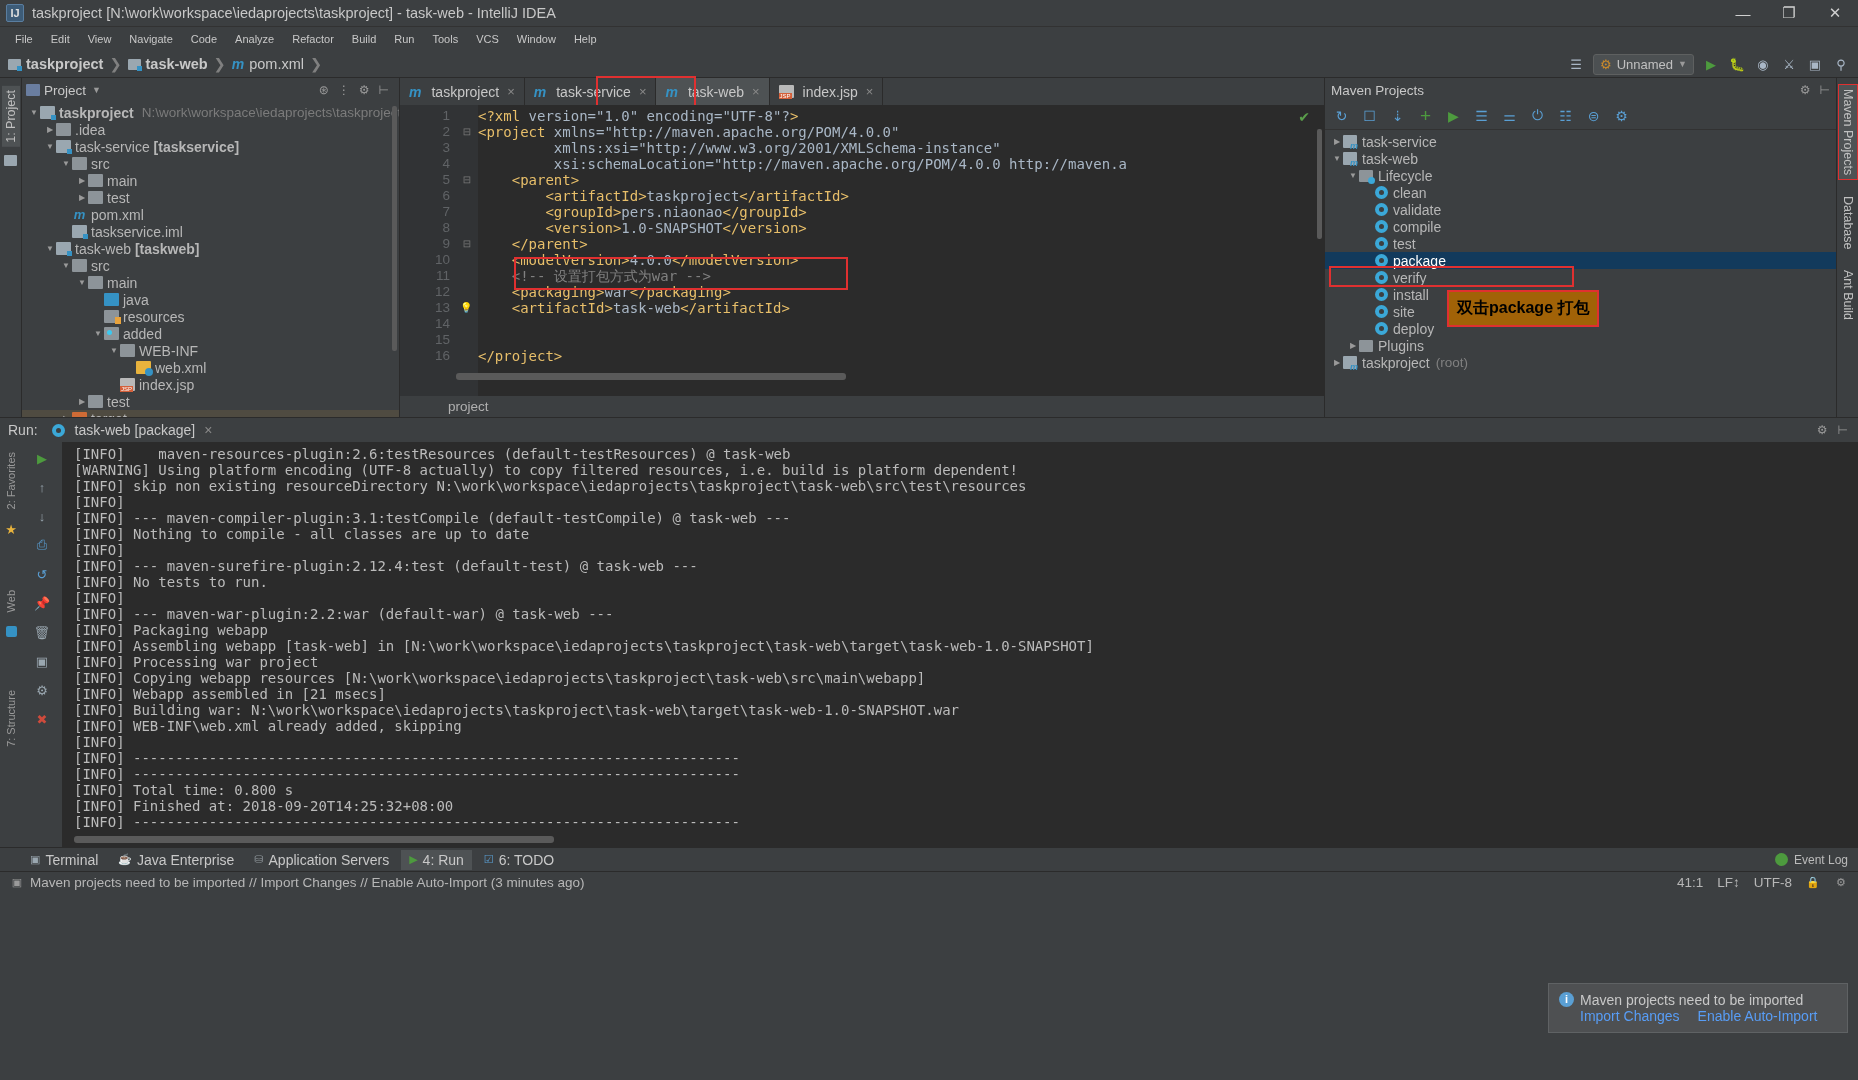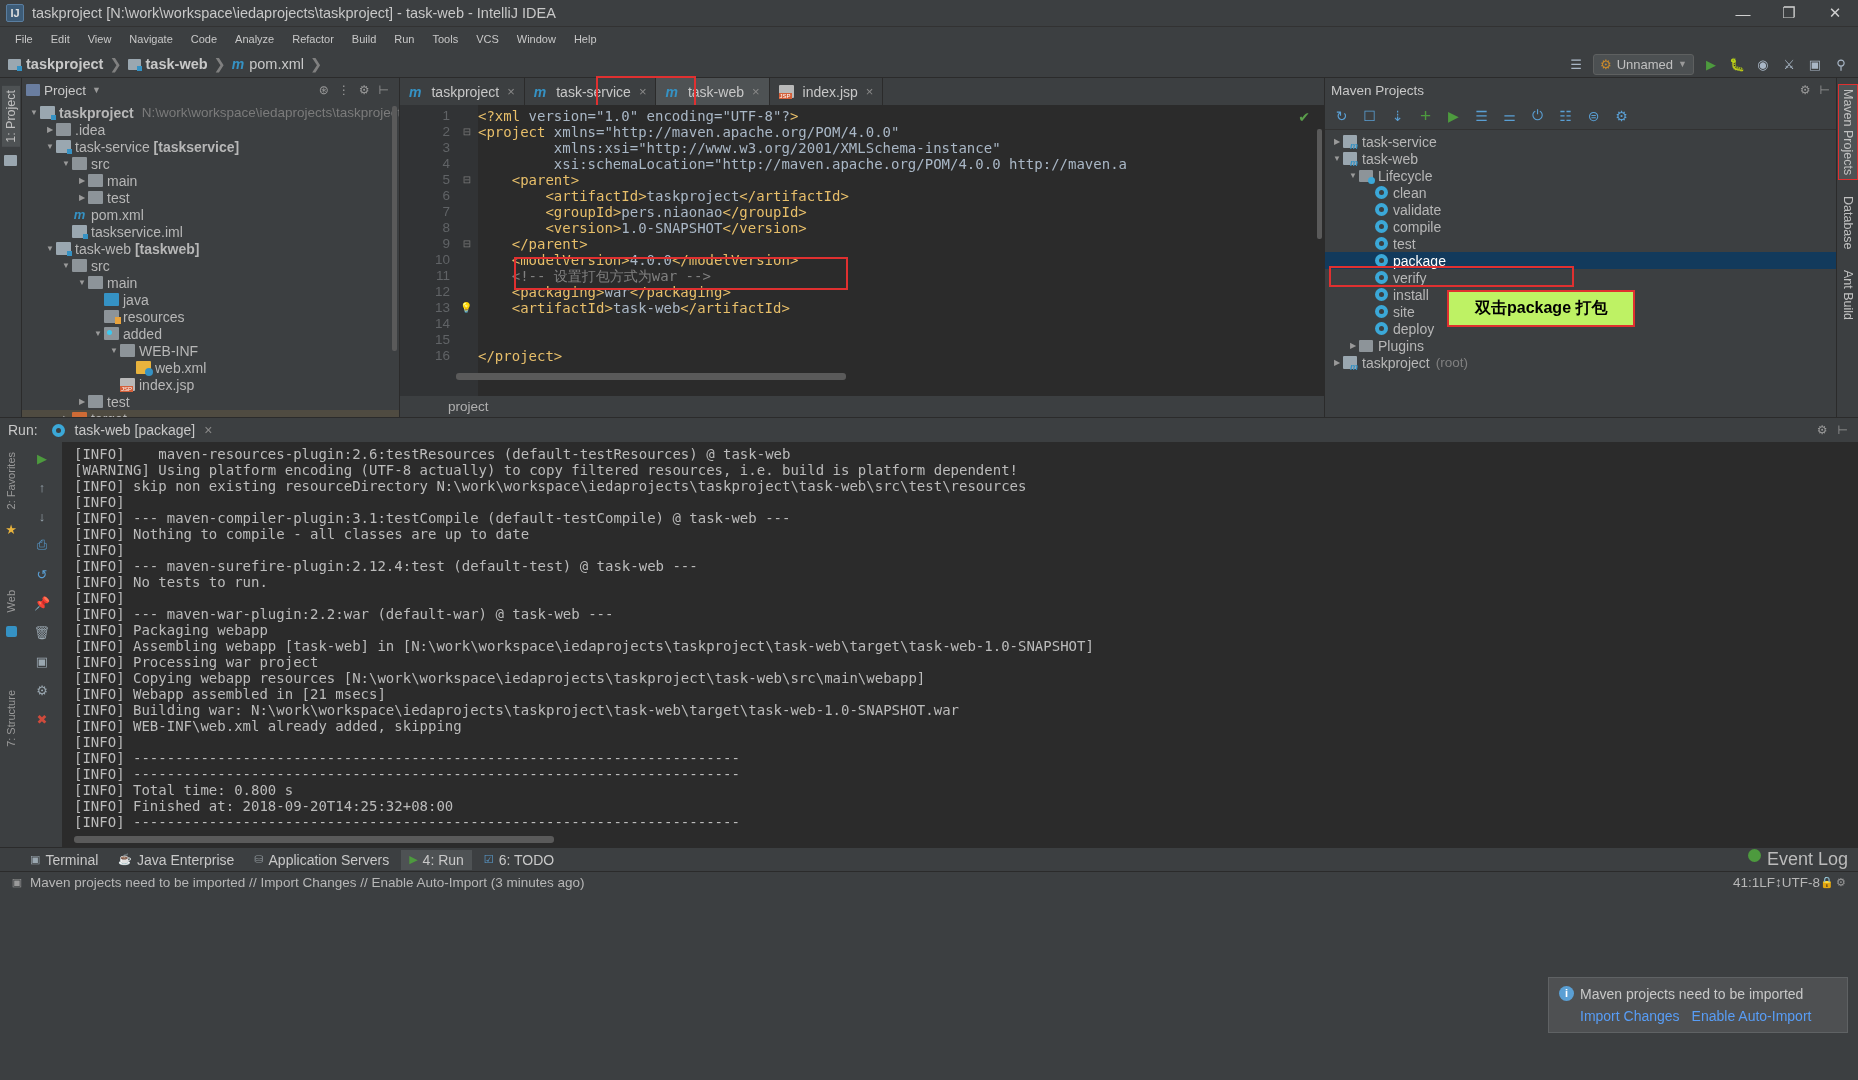--- a/index.html
+++ b/index.html
@@ -148,22 +148,22 @@
   }
   .gear:after{content:"";position:absolute;left:4px;top:4px;width:5px;height:5px;border-radius:50%;background:#3c3f41;}
   .mvmod { width:14px;height:13px;margin-right:5px;flex:0 0 14px;background:#9aa7b0;border-radius:1px;position:relative;}
   .mvmod:after{content:"m";position:absolute;right:-1px;bottom:-3px;color:#3592c4;font-size:9px;font-style:italic;font-weight:bold;}
   .lifecycleicon { width:14px;height:12px;margin-right:5px;flex:0 0 14px;background:#8d9499;border-radius:1px;position:relative;}
   .lifecycleicon:after{content:"";position:absolute;right:-2px;bottom:-2px;width:7px;height:7px;border-radius:50%;background:#3ba8d8;}
   .plugicon { width:14px;height:12px;margin-right:5px;flex:0 0 14px;background:#8d9499;border-radius:1px;}
   .rootlbl { color:#808080; margin-left:6px; font-size:13.5px;}
   #pkghl { position:absolute; left:4px; top:136px; width:245px; height:21px; border:2px solid #e03030; pointer-events:none;}
   #tooltip {
-    position:absolute; left:122px; top:160px; background:#bef264; border:2px solid #e03030;
-    padding:6px 26px; color:#000; font-size:16px; font-weight:bold; white-space:nowrap;
+    position:absolute; left:122px; top:160px; background:#a16207; border:2px solid #e03030;
+    padding:6px 8px; color:#000; font-size:16px; font-weight:bold; white-space:nowrap;
   }
 
   
   .rightstrip {
     width:22px; background:#3c3f41; border-left:1px solid #2b2b2b;
     display:flex; flex-direction:column; align-items:center; padding-top:6px; gap:12px;
   }
   .rightstrip .vtab { writing-mode:vertical-rl; transform:none; }
   .vtab.mavenactive { background:#4e5254; border:1px solid #e03030; }
 
@@ -189,39 +189,39 @@
   #conhscroll { position:absolute; left:12px; bottom:4px; height:7px; width:480px; background:#5a5a5a; border-radius:3px;}
 
   
   #balloon {
     position:absolute; right:10px; bottom:47px; width:300px; background:#4e5052;
     border:1px solid #5f6264; padding:8px 10px; font-size:14px; color:#c8c8c8;
   }
   #balloon .btitle{ display:flex; gap:6px; align-items:flex-start;}
   #balloon .info { width:15px;height:15px;border-radius:50%;background:#5a9fd4;color:#fff;
                    font-size:11px;text-align:center;line-height:15px;font-weight:bold;flex:0 0 15px;}
-  #balloon .blinks { margin-top:6px; padding-left:21px; display:flex; gap:12px;align-items:center;}
+  #balloon .blinks { padding-left:21px; display:flex; gap:18px;align-items:center;}
   #balloon a { color:#589df6; text-decoration:none; font-size:14px;}
 
   
   #bottomtabs {
     height:24px; background:#3c3f41; display:flex; align-items:center; padding-left:22px;
     border-top:1px solid #2b2b2b; gap:4px; font-size:14px;
   }
   .btab { display:flex; align-items:center; gap:5px; padding:2px 8px; color:#c8c8c8;}
   .btab.active { background:#4e5254; }
-  #bottomtabs .hicons{ margin-left:auto; display:flex; align-items:flex-start; gap:6px; padding-right:10px; font-size:18px;}
+  #bottomtabs .hicons{ margin-left:auto; display:flex; align-items:flex-start; gap:6px; padding-right:10px; font-size:12px;}
   .evbadge { width:13px;height:13px;border-radius:50%;background:#4d9a3e;}
 
   
   #statusbar {
     height:22px; background:#3c3f41; display:flex; align-items:center; padding:0 10px;
     font-size:13.5px; color:#b7b7b7; border-top:1px solid #2b2b2b;
   }
-  #statusbar .sright { margin-left:auto; display:flex; align-items:flex-start; }
+  #statusbar .sright { margin-left:auto; display:flex; align-items:flex-start; gap:14px;}
   .sicon { width:14px;height:14px;display:flex;align-items:center;justify-content:center;color:#9a9a9a;font-size:11px;}
 </style>
 </head>
 <body>
 
 <div id="titlebar">
   <div class="logo">IJ</div>
   <div class="ttext">taskproject [N:\work\workspace\iedaprojects\taskproject] - task-web - IntelliJ IDEA</div>
   <div id="winbtns">
     <div>—</div>

